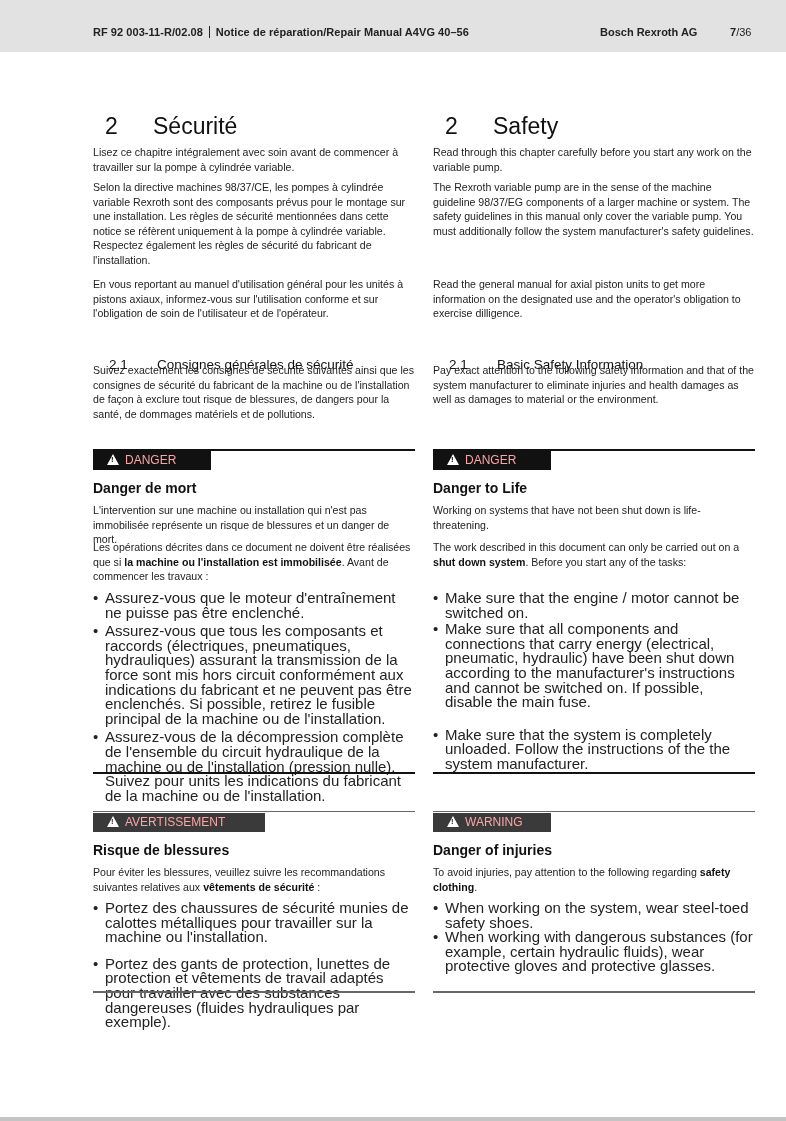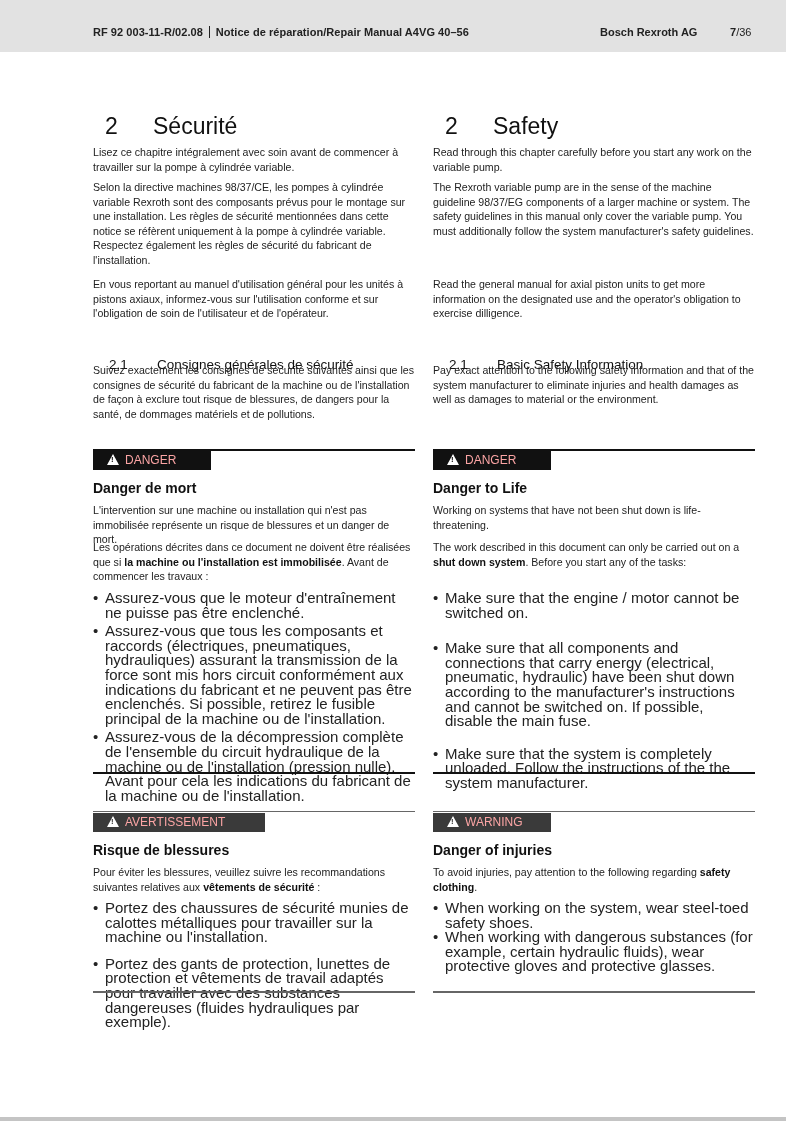--- a/index.html
+++ b/index.html
@@ -86,21 +86,21 @@
   <p class="abs" style="top:263px">Suivez exactement les consignes de sécurité suivantes ainsi que les consignes de sécurité du fabricant de la machine ou de l'installation de façon à exclure tout risque de blessures, de dangers pour la santé, de dommages matériels et de pollutions.</p>
 
   <div class="rule" style="top:349px"></div>
   <div class="badge" style="top:351px;width:118px"><span class="tri"></span><span>DANGER</span></div>
   <div class="abs subhead" style="top:381px">Danger de mort</div>
   <p class="abs" style="top:403px">L'intervention sur une machine ou installation qui n'est pas immobilisée représente un risque de blessures et un danger de mort.</p>
   <p class="abs" style="top:440px"><span>Les opérations décrites dans ce document ne doivent être réalisées que si </span><b class="in">la machine ou l'installation est immobilisée</b><span>. Avant de commencer les travaux :</span></p>
   <ul class="abs" style="top:491px">
     <li>Assurez-vous que le moteur d'entraînement ne puisse pas être enclenché.</li>
     <li style="margin-top:4px">Assurez-vous que tous les composants et raccords (électriques, pneumatiques, hydrauliques) assurant la transmission de la force sont mis hors circuit conformément aux indications du fabricant et ne peuvent pas être enclenchés. Si possible, retirez le fusible principal de la machine ou de l'installation.</li>
-    <li style="margin-top:4px">Assurez-vous de la décompression complète de l'ensemble du circuit hydraulique de la machine ou de l'installation (pression nulle). Avant pour cela les indications du fabricant de la machine ou de l'installation.</li>
+    <li style="margin-top:4px">Assurez-vous de la décompression complète de l'ensemble du circuit hydraulique de la machine ou de l'installation (pression nulle). Suivez pour units les indications du fabricant de la machine ou de l'installation.</li>
   </ul>
   <div class="rule" style="top:672px"></div>
 
   <div class="rule grey thin" style="top:711px"></div>
   <div class="badge warn" style="top:713px;width:172px"><span class="tri"></span><span>AVERTISSEMENT</span></div>
   <div class="abs subhead" style="top:743px">Risque de blessures</div>
   <p class="abs" style="top:765px"><span>Pour éviter les blessures, veuillez suivre les recommandations suivantes relatives aux </span><b class="in">vêtements de sécurité</b><span> :</span></p>
   <ul class="abs" style="top:801px">
     <li>Portez des chaussures de sécurité munies de calottes métalliques pour travailler sur la machine ou l'installation.</li>
     <li style="margin-top:12px">Portez des gants de protection, lunettes de protection et vêtements de travail adaptés pour travailler avec des substances dangereuses (fluides hydrauliques par exemple).</li>
@@ -116,21 +116,21 @@
   <h2 class="abs" style="top:240px"><span class="num">2.1</span><span>Basic Safety Information</span></h2>
   <p class="abs" style="top:263px">Pay exact attention to the following safety information and that of the system manufacturer to eliminate injuries and health damages as well as damages to material or the environment.</p>
 
   <div class="rule" style="top:349px"></div>
   <div class="badge" style="top:351px;width:118px"><span class="tri"></span><span>DANGER</span></div>
   <div class="abs subhead" style="top:381px">Danger to Life</div>
   <p class="abs" style="top:403px">Working on systems that have not been shut down is life-threatening.</p>
   <p class="abs" style="top:440px"><span>The work described in this document can only be carried out on a </span><b class="in">shut down system</b><span>. Before you start any of the tasks:</span></p>
   <ul class="abs" style="top:491px">
     <li>Make sure that the engine / motor cannot be switched on.</li>
-    <li style="margin-top:21px">Make sure that all components and connections that carry energy (electrical, pneumatic, hydraulic) have been shut down according to the manufacturer's instructions and cannot be switched on. If possible, disable the main fuse.</li>
+    <li style="margin-top:2px">Make sure that all components and connections that carry energy (electrical, pneumatic, hydraulic) have been shut down according to the manufacturer's instructions and cannot be switched on. If possible, disable the main fuse.</li>
     <li style="margin-top:18px">Make sure that the system is completely unloaded. Follow the instructions of the the system manufacturer.</li>
   </ul>
   <div class="rule" style="top:672px"></div>
 
   <div class="rule grey thin" style="top:711px"></div>
   <div class="badge warn" style="top:713px;width:118px"><span class="tri"></span><span>WARNING</span></div>
   <div class="abs subhead" style="top:743px">Danger of injuries</div>
   <p class="abs" style="top:765px"><span>To avoid injuries, pay attention to the following regarding </span><b class="in">safety clothing</b><span>.</span></p>
   <ul class="abs" style="top:801px">
     <li>When working on the system, wear steel-toed safety shoes.</li>

